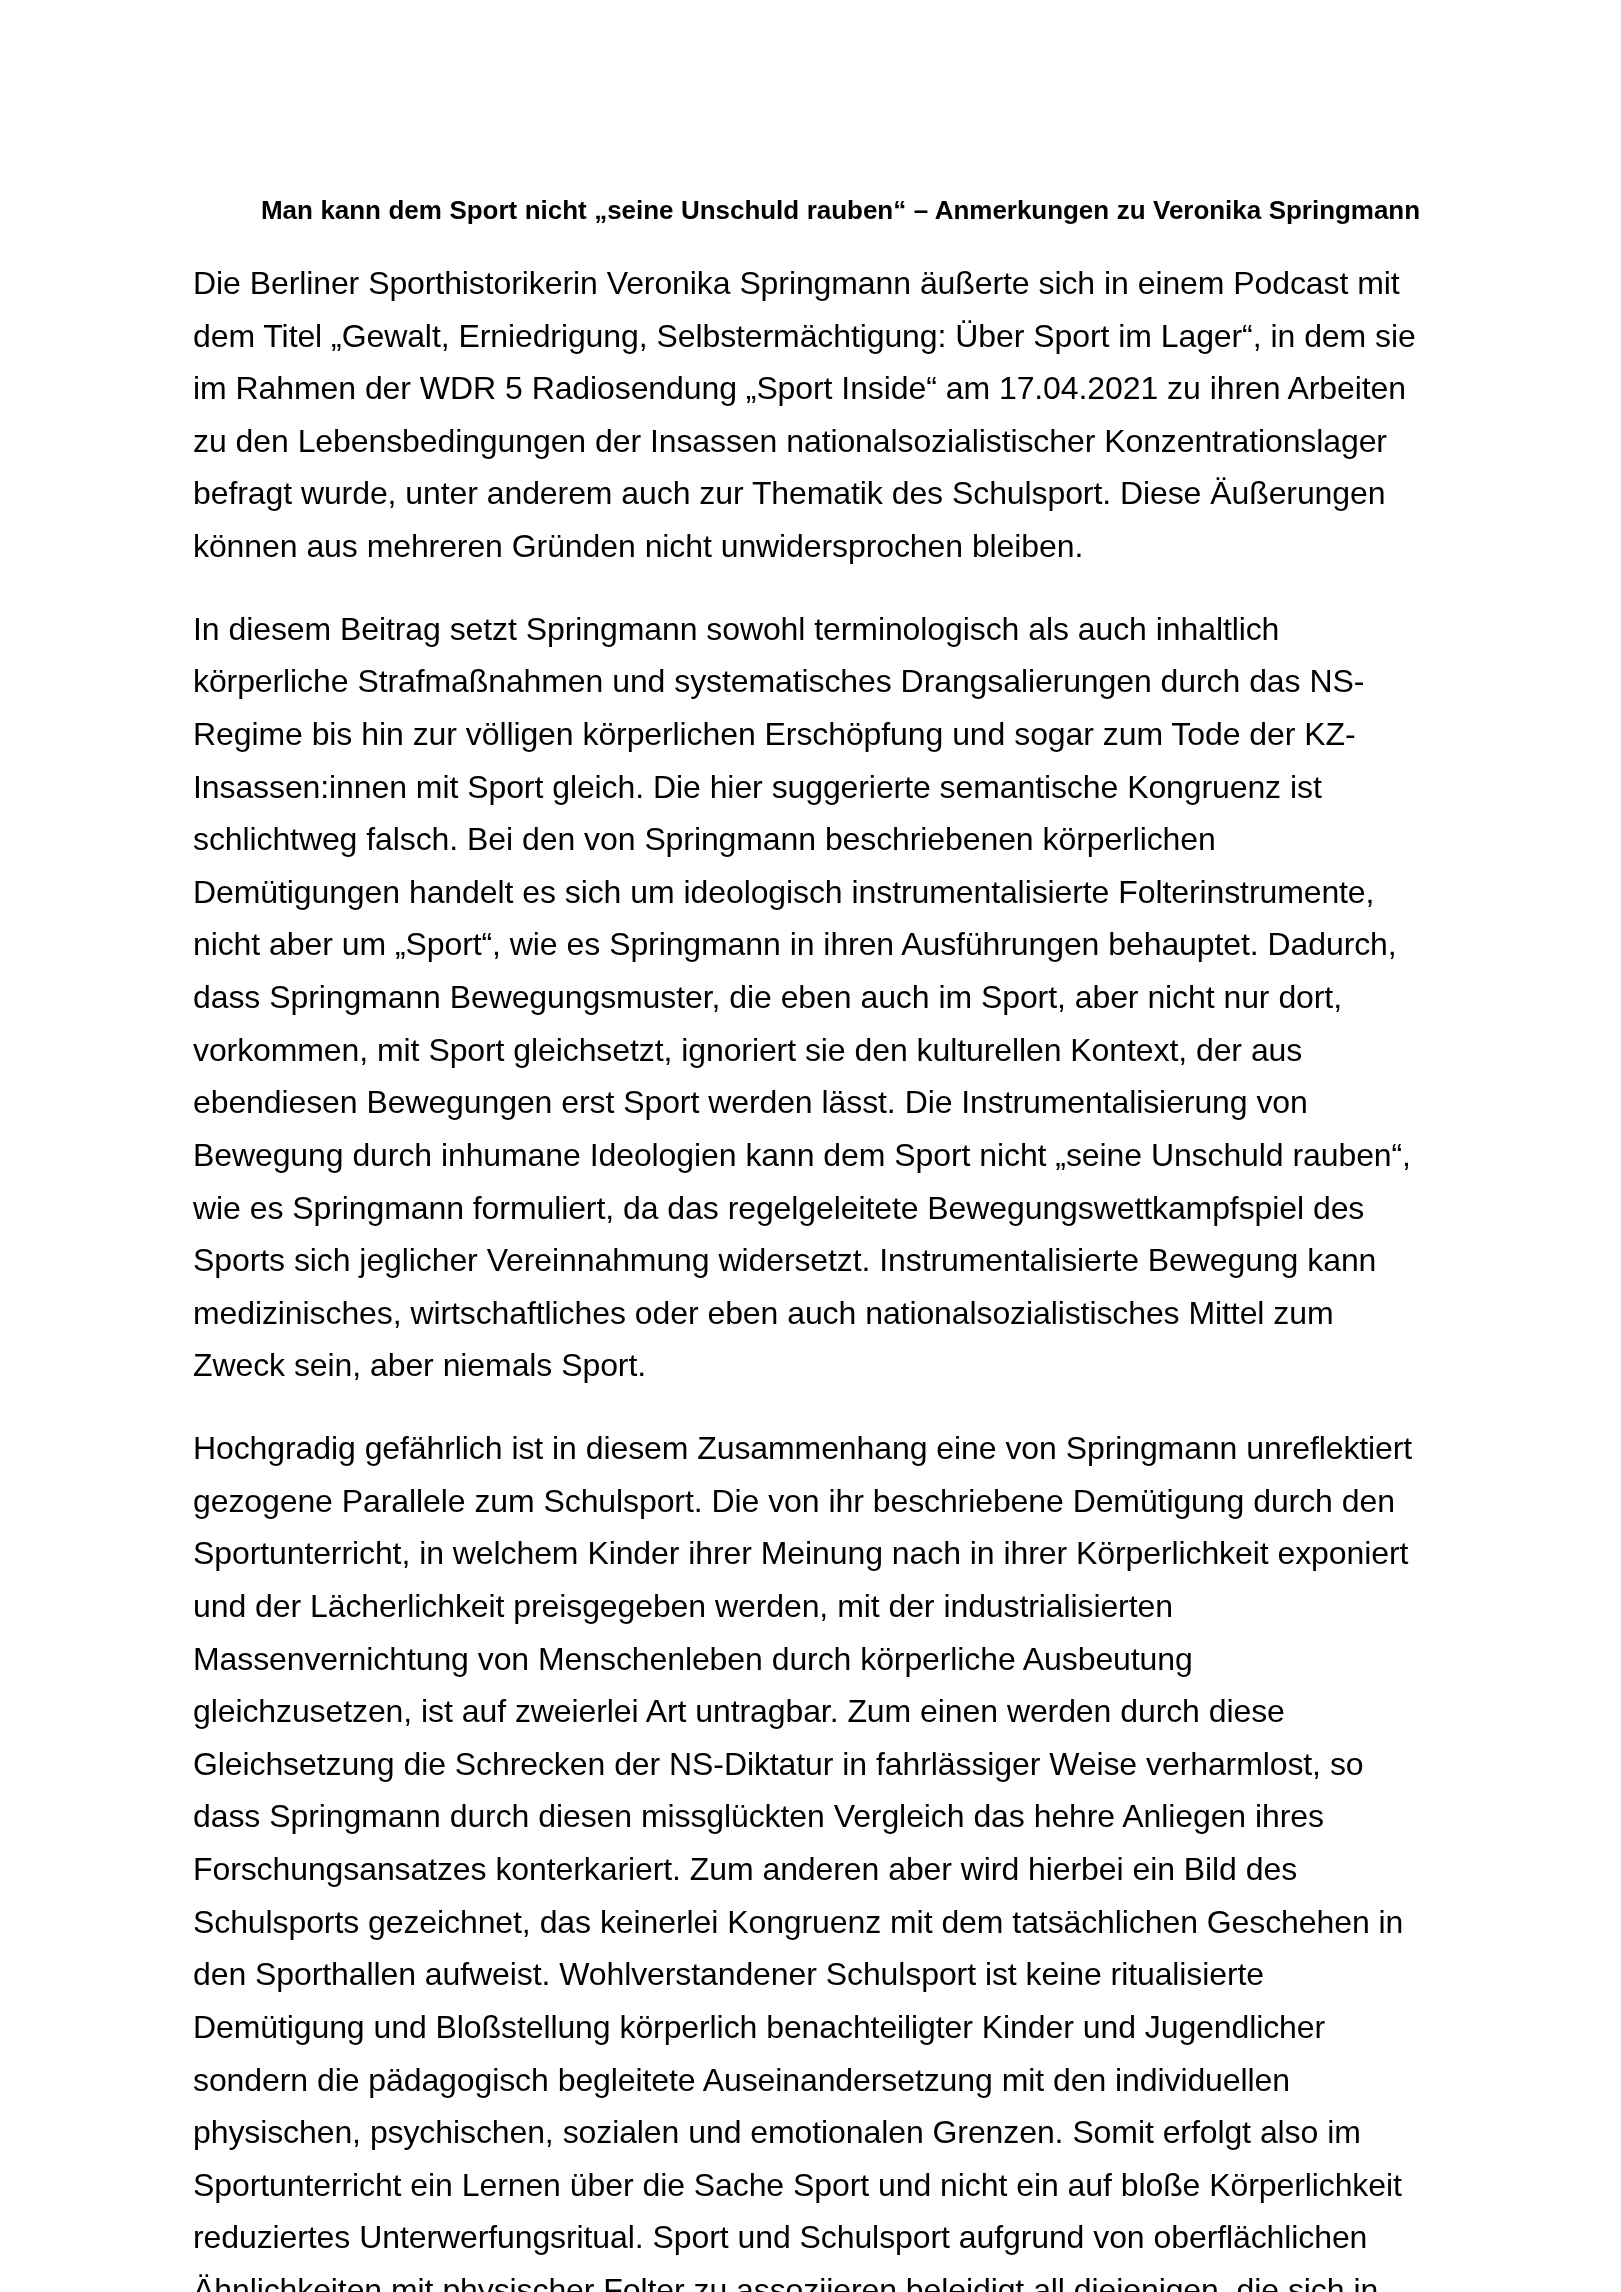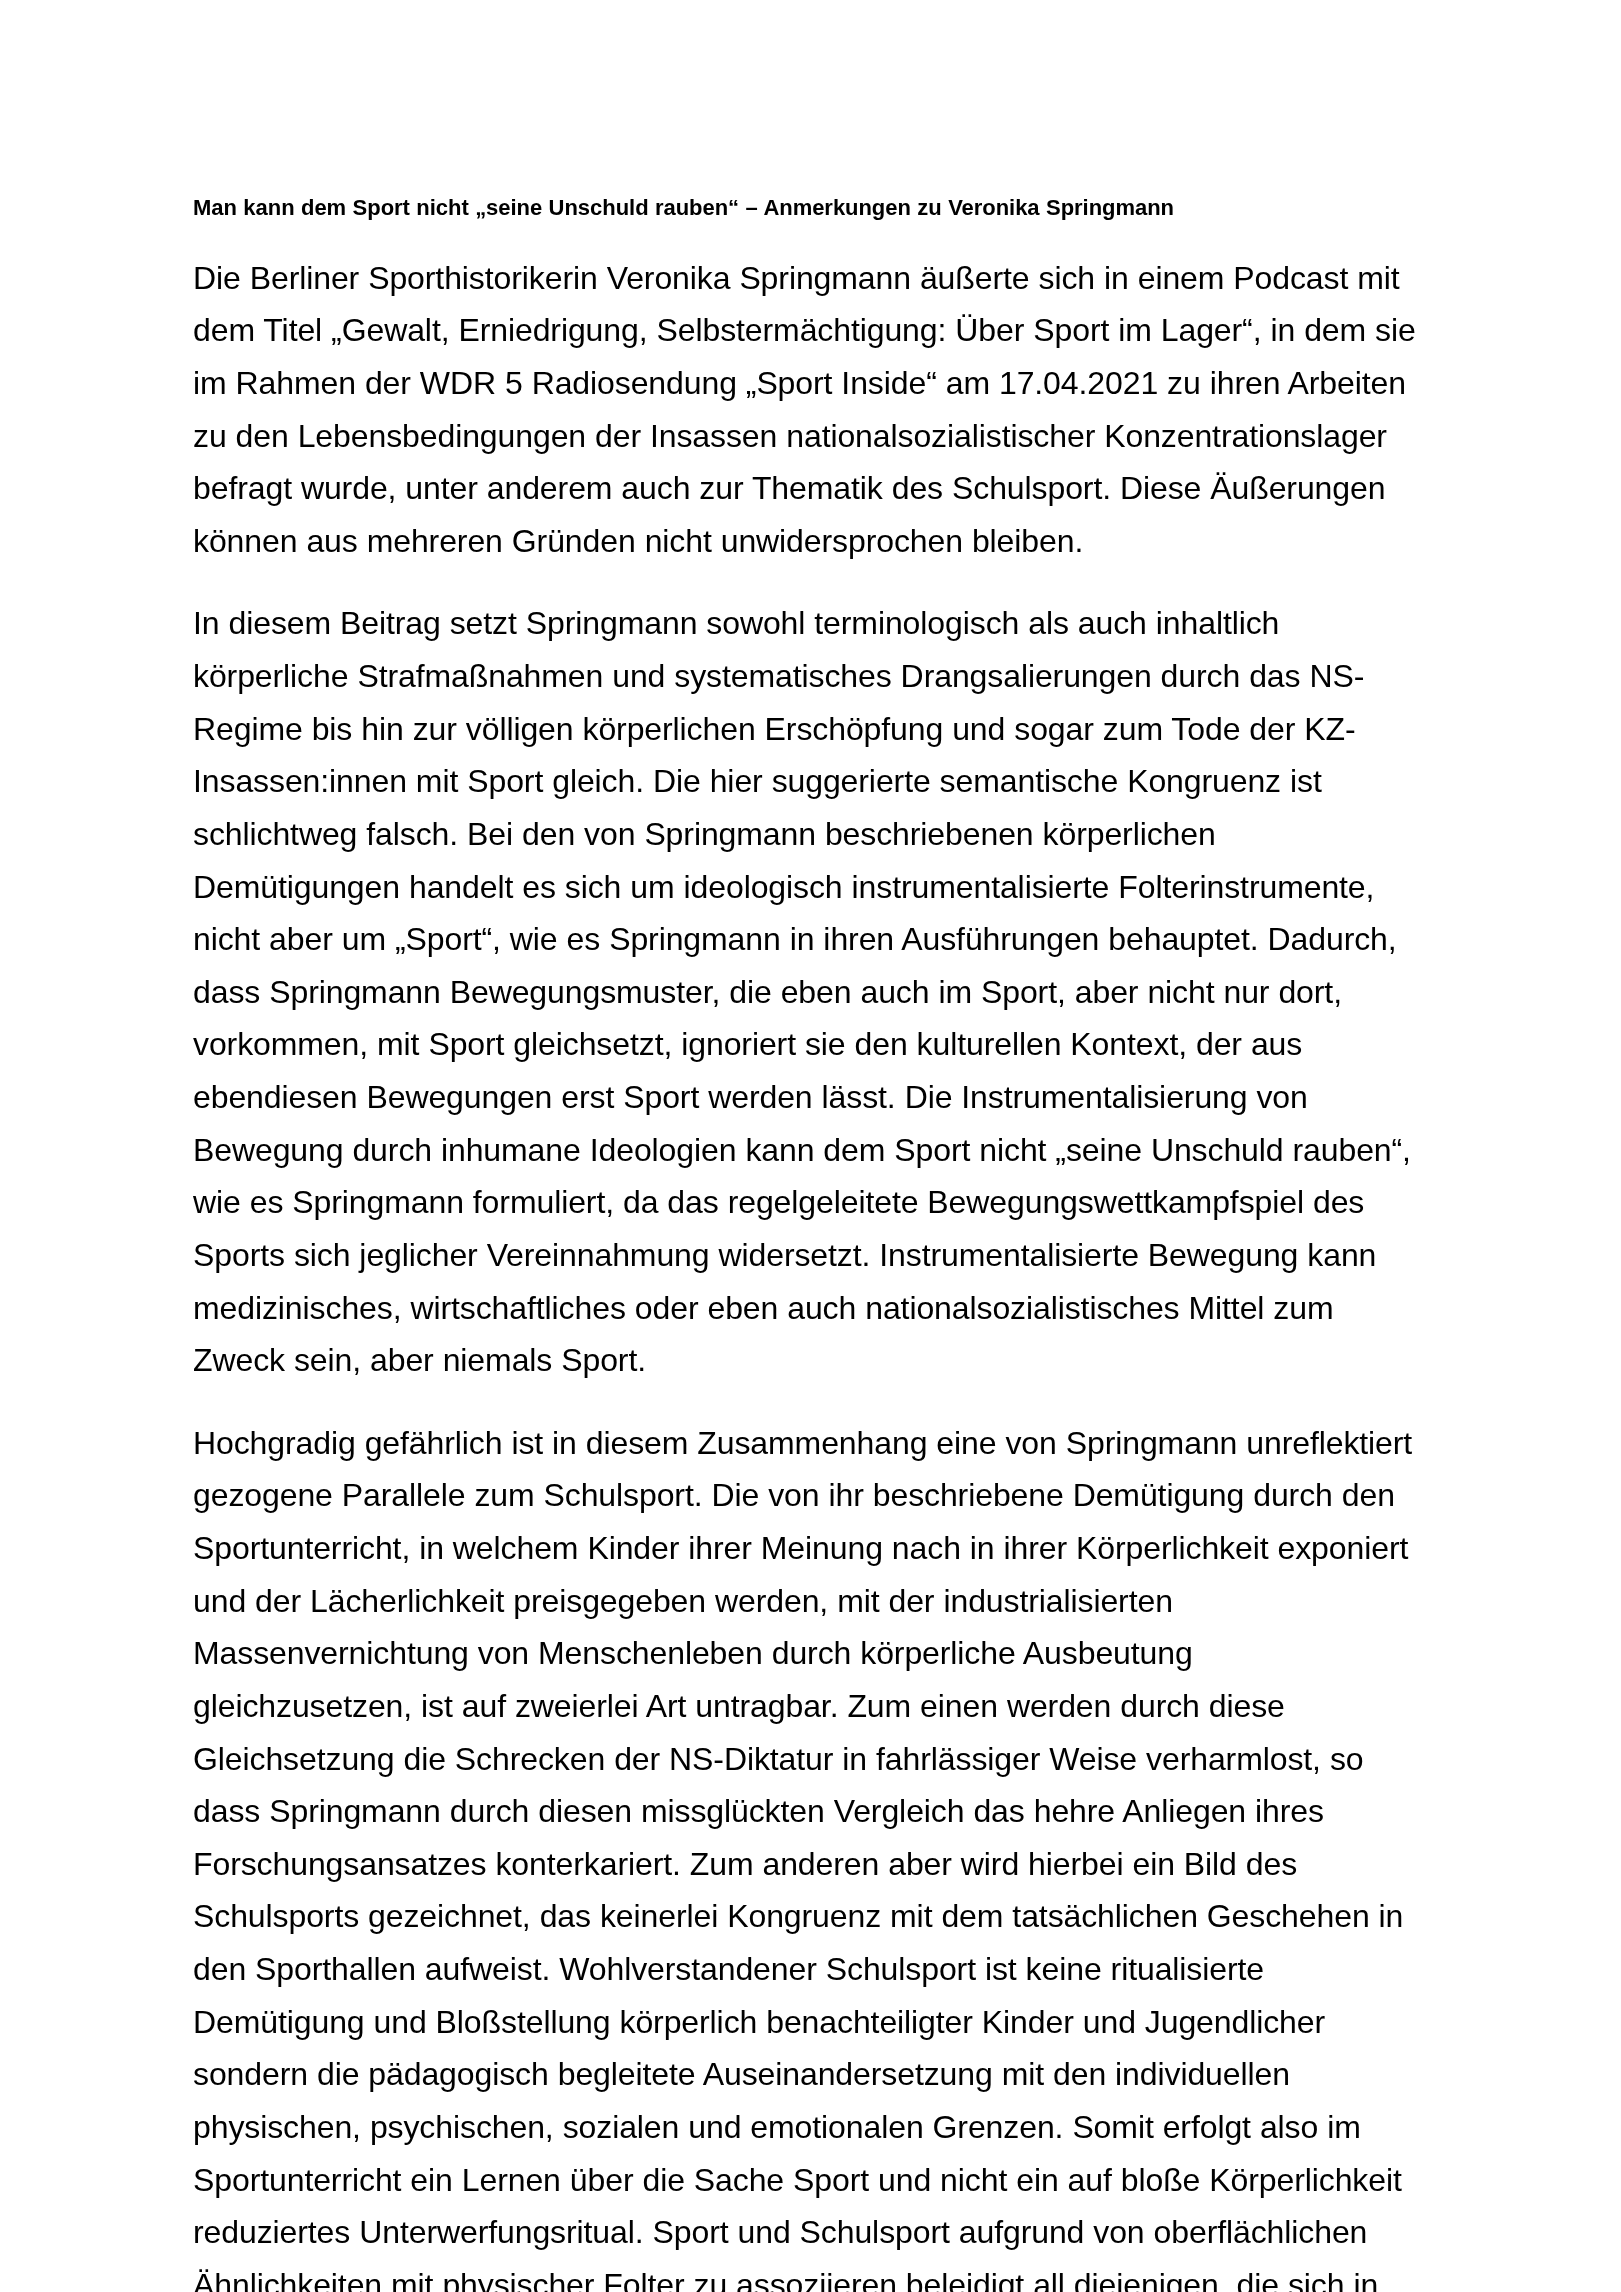--- a/index.html
+++ b/index.html
@@ -26,26 +26,26 @@
   }
 
   .page-body {
     position: absolute;
     left: 193px;
     top: 193px;
     width: 1227px;
   }
 
   .doc-title {
-    font-size: 22px;
+    font-size: 26px;
     font-weight: bold;
     line-height: 1.32;
     letter-spacing: -0.04px;
     margin: 0 0 29.6px 0;
-    text-align: left;
+    text-align: right;
     word-spacing: 0.4px;
   }
 
   .doc-paragraph {
     font-size: 32px;
     font-weight: normal;
     line-height: 1.645;
     margin: 0 0 30px 0;
     text-align: left;
     letter-spacing: -0.1px;

